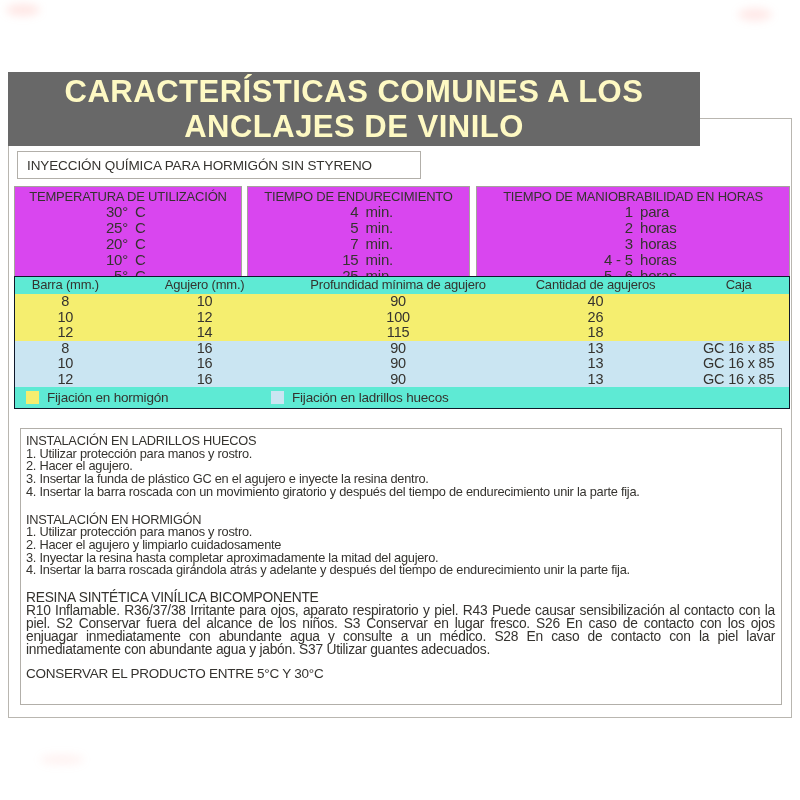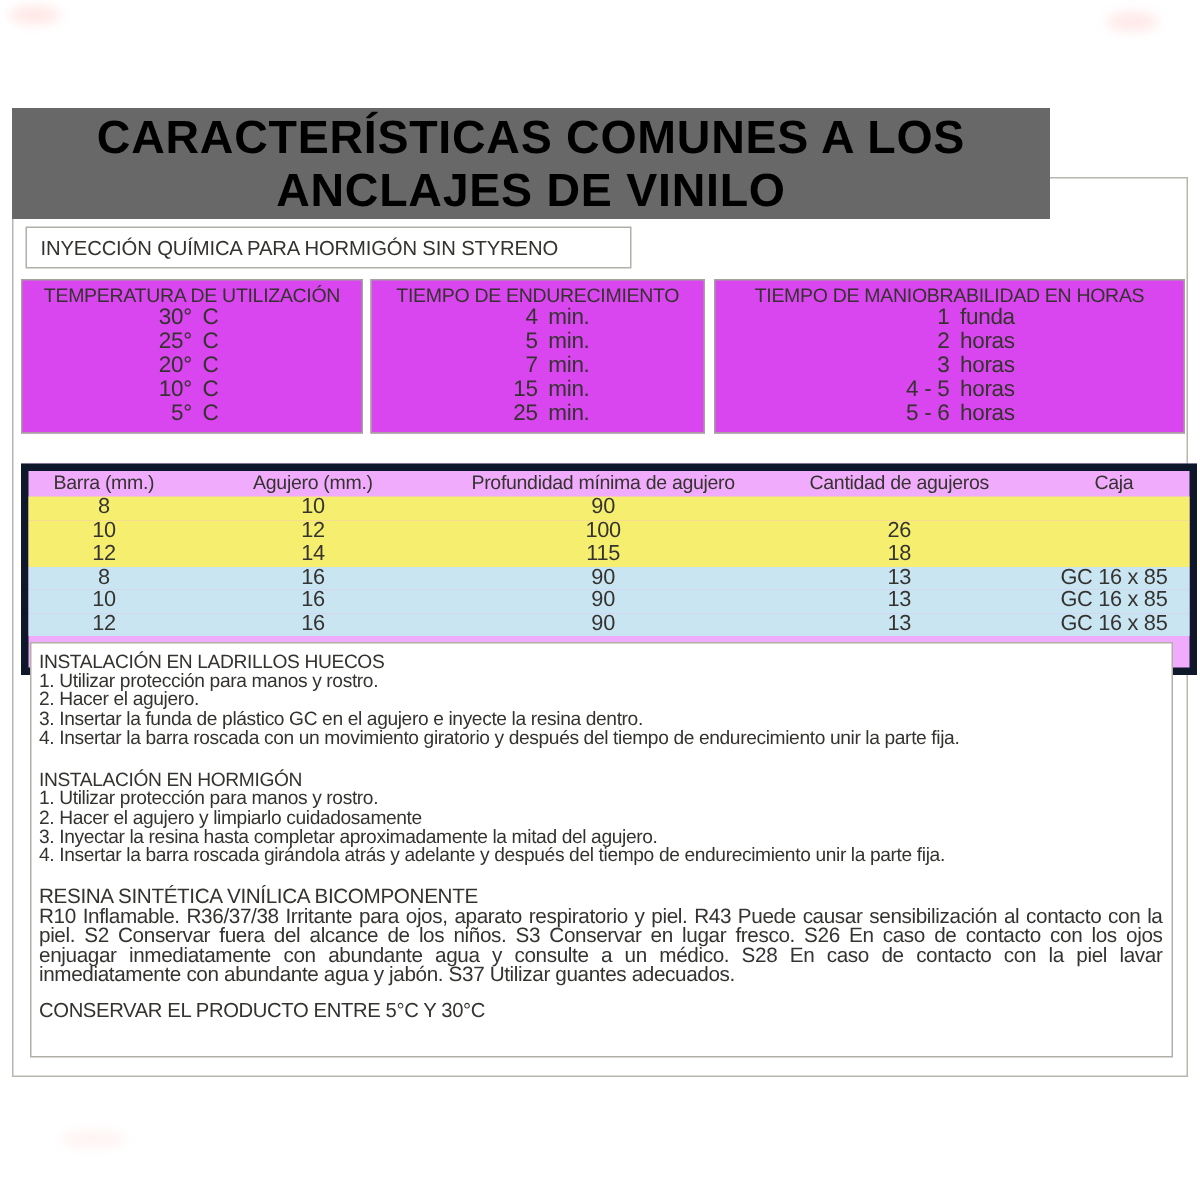--- a/index.html
+++ b/index.html
@@ -12,38 +12,38 @@
   .smudge.b{left:738px;top:8px;width:34px;height:13px;background:rgba(255,120,110,0.16);}
   .smudge.c{left:40px;top:754px;width:44px;height:11px;background:rgba(255,140,130,0.10);}
 
   
   .frame{position:absolute;left:8px;top:118px;width:782px;height:598px;
          border:1px solid #b9b6b0;background:#fff;z-index:0;}
 
   
   .banner{position:absolute;left:8px;top:72px;width:692px;height:74px;background:#686868;
           z-index:2;display:flex;flex-direction:column;justify-content:center;text-align:center;}
-  .banner div{color:#000000;font-weight:bold;font-size:31px;line-height:35px;letter-spacing:0.5px;}
+  .banner div{color:#fef9c3;font-weight:bold;font-size:31px;line-height:35px;letter-spacing:0.5px;}
 
   
   .subtitle{position:absolute;left:17px;top:151px;width:393px;height:26px;border:1px solid #b2afa9;
             z-index:1;display:flex;align-items:center;padding-left:9px;font-size:13.5px;
             letter-spacing:-0.1px;background:#fff;white-space:nowrap;}
 
   
   .ttable{position:absolute;top:186px;height:101px;border:1px solid #a5a29c;z-index:1;background:#d946ef;
           display:flex;flex-direction:column;}
   #t1{left:14px;width:226px;} #t2{left:247px;width:221px;} #t3{left:476px;width:312px;}
   .ttable .hdr{text-align:center;font-size:13px;letter-spacing:-0.2px;padding-top:2px;white-space:nowrap;}
   .ttable .vrow{display:flex;font-size:15px;line-height:16px;letter-spacing:-0.2px;}
   .vnum{width:50%;text-align:right;}
   .vunit{padding-left:7px;text-align:left;}
 
   
-  .mtable{position:absolute;left:14px;top:309px;width:774px;z-index:1;border:5px solid #0f172a;background:#f0abfc;}
+  .mtable{position:absolute;left:14px;top:276px;width:774px;z-index:1;border:1px solid #0f172a;background:#5eead4;}
   .mrow{display:grid;grid-template-columns:13% 23% 27% 24% 13%;}
   .mrow.head{height:17px;font-size:13px;letter-spacing:-0.2px;}
   .mrow.data{height:15.5px;font-size:14.5px;line-height:15.5px;letter-spacing:-0.2px;}
   .mrow span{text-align:center;white-space:nowrap;}
   .row-yellow{background:#f5ee6f;}
   .row-blue{background:#cae5f2;}
   .legend{display:flex;align-items:center;height:21px;font-size:13.5px;letter-spacing:-0.2px;}
   .sw{width:13px;height:13px;margin-right:8px;flex:none;}
   .sw.y{background:#f5ee6f;}
   .sw.b{background:#cae5f2;}
@@ -124,21 +124,21 @@
     <div class="vrow">
         <span class="vnum">25</span>
         <span class="vunit">min.</span>
       </div>
   </div>
 
   <div class="ttable" id="t3">
     <div class="hdr">TIEMPO DE MANIOBRABILIDAD EN HORAS</div>
     <div class="vrow">
         <span class="vnum">1</span>
-        <span class="vunit">funda</span>
+        <span class="vunit">para</span>
       </div>
     <div class="vrow">
         <span class="vnum">2</span>
         <span class="vunit">horas</span>
       </div>
     <div class="vrow">
         <span class="vnum">3</span>
         <span class="vunit">horas</span>
       </div>
     <div class="vrow">
@@ -156,20 +156,21 @@
       <span>Barra (mm.)</span>
       <span>Agujero (mm.)</span>
       <span>Profundidad mínima de agujero</span>
       <span>Cantidad de agujeros</span>
       <span>Caja</span>
     </div>
     <div class="mrow data row-yellow">
       <span>8</span>
         <span>10</span>
         <span>90</span>
+        <span>40</span>
         <span></span>
     </div>
     <div class="mrow data row-yellow">
       <span>10</span>
         <span>12</span>
         <span>100</span>
         <span>26</span>
         <span></span>
     </div>
     <div class="mrow data row-yellow">

